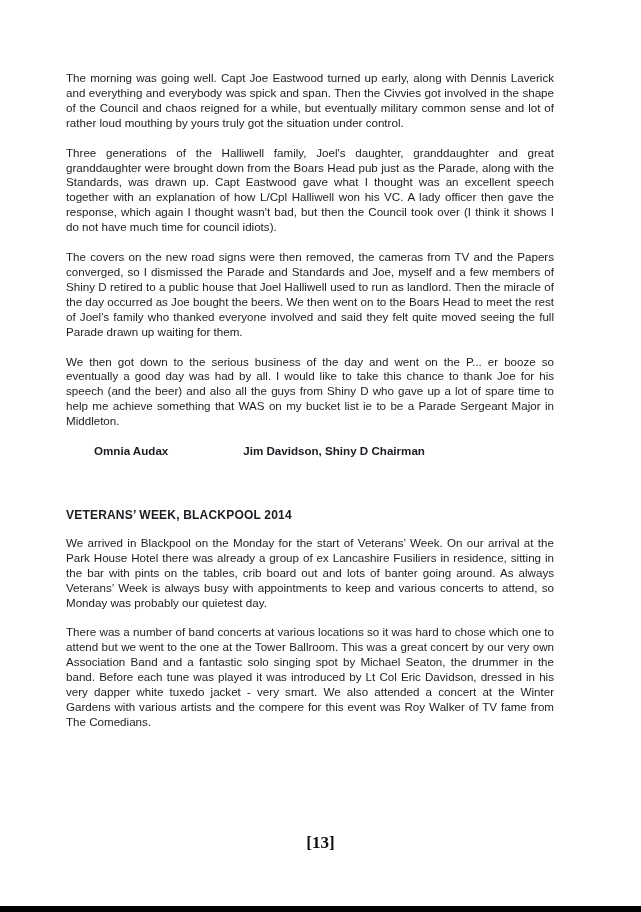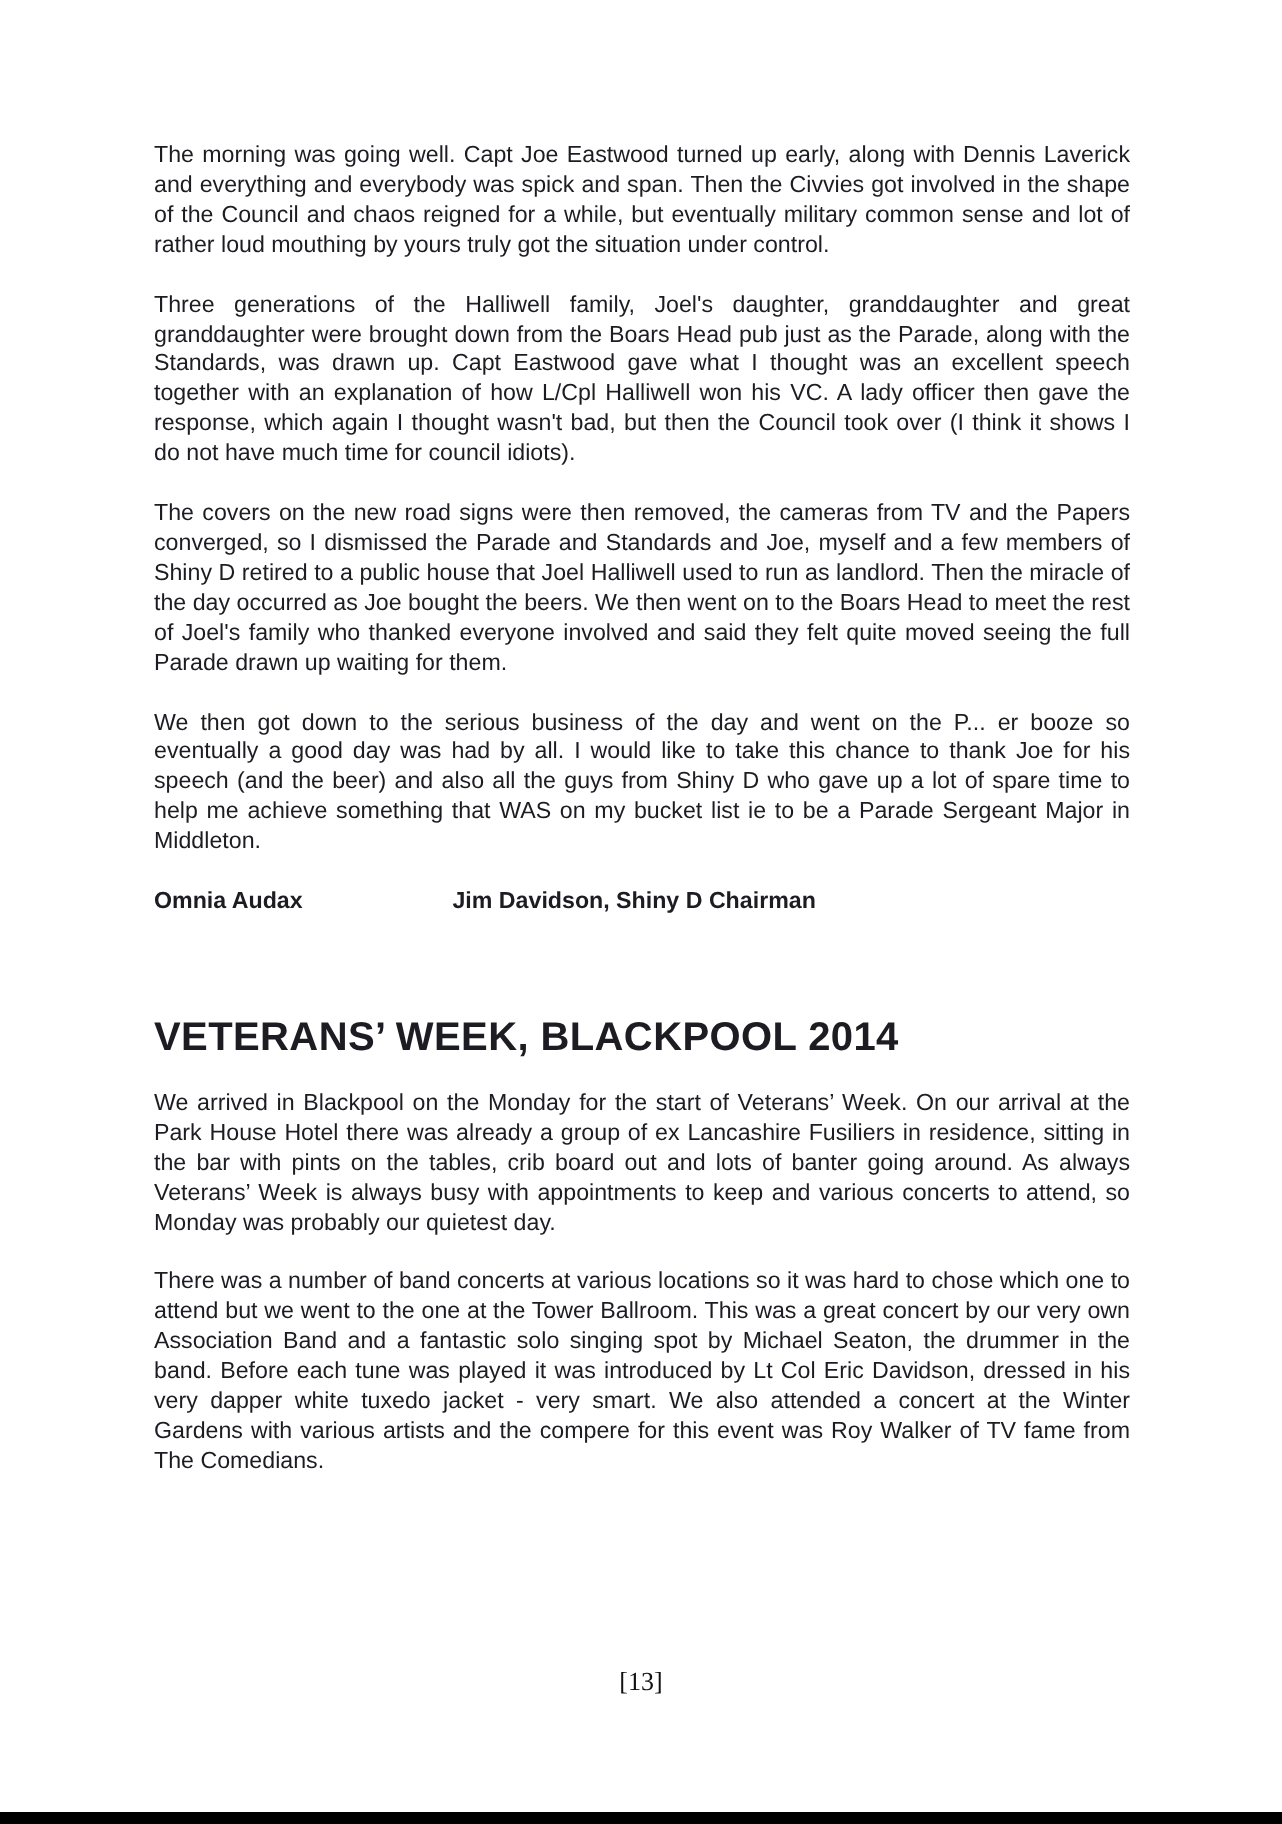--- a/index.html
+++ b/index.html
@@ -7,64 +7,66 @@
     position: relative;
     width: 641px;
     height: 912px;
     background: #ffffff;
     font-family: "Liberation Sans", sans-serif;
     color: #1c1c22;
     overflow: hidden;
   }
   .content {
     position: absolute;
-    left: 77px;
+    left: 66px;
     top: 71px;
     width: 488px;
   }
   .content p {
     margin: 0 0 15px 0;
     font-size: 11.6px;
     line-height: 14.9px;
     text-align: justify;
   }
   p.signature-line {
     margin-bottom: 0;
     font-weight: bold;
     text-align: left;
   }
   .signature-line .motto {
     display: inline-block;
     width: 146px;
+    margin-left: 28px;
   }
   p.link-line {
     margin: 0;
     text-align: left;
   }
   .doc-link {
     color: inherit;
     text-decoration: underline;
     cursor: pointer;
   }
   h2.section-heading {
-    font-size: 20px;
+    font-size: 12px;
     font-weight: bold;
     color: #1c1c22;
     margin: 49px 0 14px 0;
     letter-spacing: 0.2px;
   }
   .page-number {
     position: absolute;
     top: 833px;
     left: 0;
     width: 100%;
     text-align: center;
     font-family: "Liberation Serif", serif;
-    font-size: 13px;
+    font-size: 17px;
     color: #111111;
+    font-weight: bold;
   }
   .bottom-bar {
     position: absolute;
     left: 0;
     bottom: 0;
     width: 100%;
     height: 6px;
     background: #000000;
   }
 </style>

